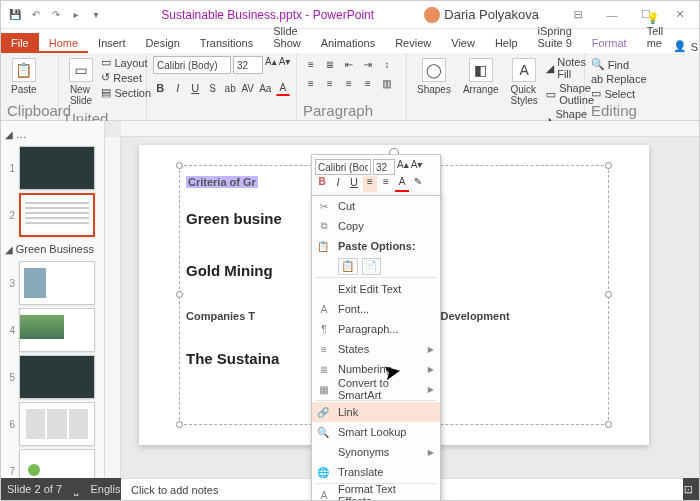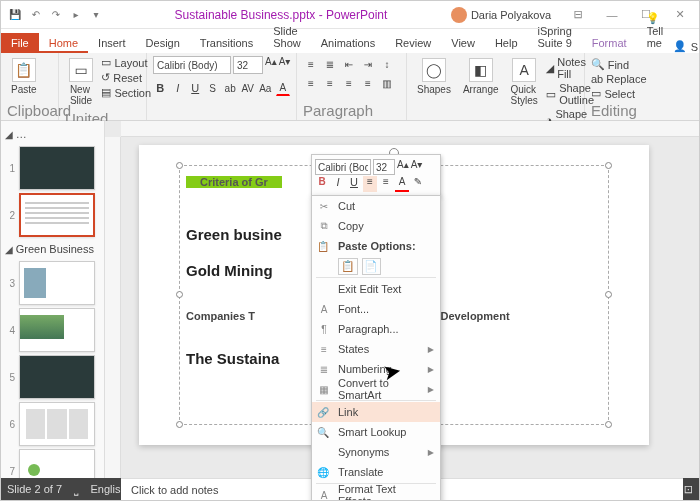--- a/index.html
+++ b/index.html
@@ -45,21 +45,21 @@
 .thumb .lines div{height:2px;background:#bbb;margin:3px 0}
 .thumb.t2 .lines div{background:#ccc}
 .editpane{flex:1;background:#eaeaea;position:relative}
 .hruler{height:16px;background:#f6f6f6;border-bottom:1px solid #ddd;margin-left:16px}
 .vruler{width:16px;background:#f6f6f6;border-right:1px solid #ddd;position:absolute;left:0;top:16px;bottom:0}
 .slide-canvas{position:absolute;left:34px;top:24px;width:510px;height:300px;background:#fff;box-shadow:0 2px 6px rgba(0,0,0,.2)}
 .textbox{position:absolute;left:40px;top:20px;right:40px;bottom:20px;border:1px dashed #aaa}
 .handle{width:7px;height:7px;background:#fff;border:1px solid #888;border-radius:50%;position:absolute}
 .rot{width:10px;height:10px;border:1px solid #888;border-radius:50%;position:absolute;left:50%;top:-18px;margin-left:-5px}
 .txtline{position:absolute;left:6px;font-weight:bold;font-size:15px;color:#222}
-.hl{background:#84cc16;color:#555;padding:0 14px}
+.hl{background:#c4b5fd;color:#555;padding:0 2px}
 .notes{position:absolute;left:120px;right:16px;bottom:0;height:22px;border-top:1px solid #ddd;background:#fff;display:flex;align-items:center;padding-left:10px;color:#999;font-size:11px}
 .statusbar{height:22px;background:#444;display:flex;align-items:center;color:#ddd;font-size:10px;padding:0 6px;gap:12px}
 .statusbar .sr{margin-left:auto;display:flex;gap:10px;align-items:center}
 .statusbar span{color:#ddd}
 .mini-toolbar{position:absolute;left:310px;top:153px;width:130px;background:#fdfdfd;border:1px solid #c8c8c8;box-shadow:1px 2px 4px rgba(0,0,0,.2);padding:3px;z-index:5}
 .mini-toolbar .row{display:flex;gap:2px;align-items:center;margin:1px 0}
 .mini-toolbar .row span,.mini-toolbar .row input{height:16px;font-size:10px}
 .mini-toolbar input.fn{width:56px;border:1px solid #bbb;padding:0 2px}
 .mini-toolbar input.fs{width:22px;border:1px solid #bbb;padding:0 2px}
 .ctx{position:absolute;left:310px;top:194px;width:130px;background:#fdfdfd;border:1px solid #c8c8c8;box-shadow:1px 2px 6px rgba(0,0,0,.25);z-index:6}
@@ -78,21 +78,21 @@
   <div class="qat">
     <span>💾</span>
     <span>↶</span>
     <span>↷</span>
     <span>▸</span>
     <span>▾</span>
   </div>
   <div class="title-center">Sustainable Business.pptx - PowerPoint</div>
   <div class="title-right">
     <div class="avatar"></div>
-    <span style="font-size:11px;margin-right:8px">Daria Polyakova</span>
+    <span style="font-size:13px;margin-right:20px">Daria Polyakova</span>
     <span class="winbtn">⊟</span>
     <span class="winbtn">—</span>
     <span class="winbtn">☐</span>
     <span class="winbtn">✕</span>
   </div>
 </div>
 
 <div class="tabs">
   <div class="tab file">File</div>
   <div class="tab active">Home</div>
@@ -279,21 +279,21 @@
         <div class="rot"></div>
         <div class="handle" style="left:-4px;top:-4px"></div>
         <div class="handle" style="right:-4px;top:-4px"></div>
         <div class="handle" style="left:-4px;bottom:-4px"></div>
         <div class="handle" style="right:-4px;bottom:-4px"></div>
         <div class="handle" style="left:50%;top:-4px;margin-left:-4px"></div>
         <div class="handle" style="left:50%;bottom:-4px;margin-left:-4px"></div>
         <div class="handle" style="left:-4px;top:50%;margin-top:-4px"></div>
         <div class="handle" style="right:-4px;top:50%;margin-top:-4px"></div>
         <div class="txtline" style="top:6px"><span class="hl">Criteria of Gr</span></div>
-        <div class="txtline" style="top:60px">Green busine</div>
+        <div class="txtline" style="top:44px">Green busine</div>
         <div class="txtline" style="top:96px">Gold Mining</div>
         <div class="txtline" style="top:140px"><span>Companies T</span><span style="display:inline-block;width:128px"></span><span>ustainable Development</span></div>
         <div class="txtline" style="top:184px">The Sustaina</div>
       </div>
     </div>
   </div>
 </div>
 
 <div class="notes">
     <span>Click to add notes</span>

